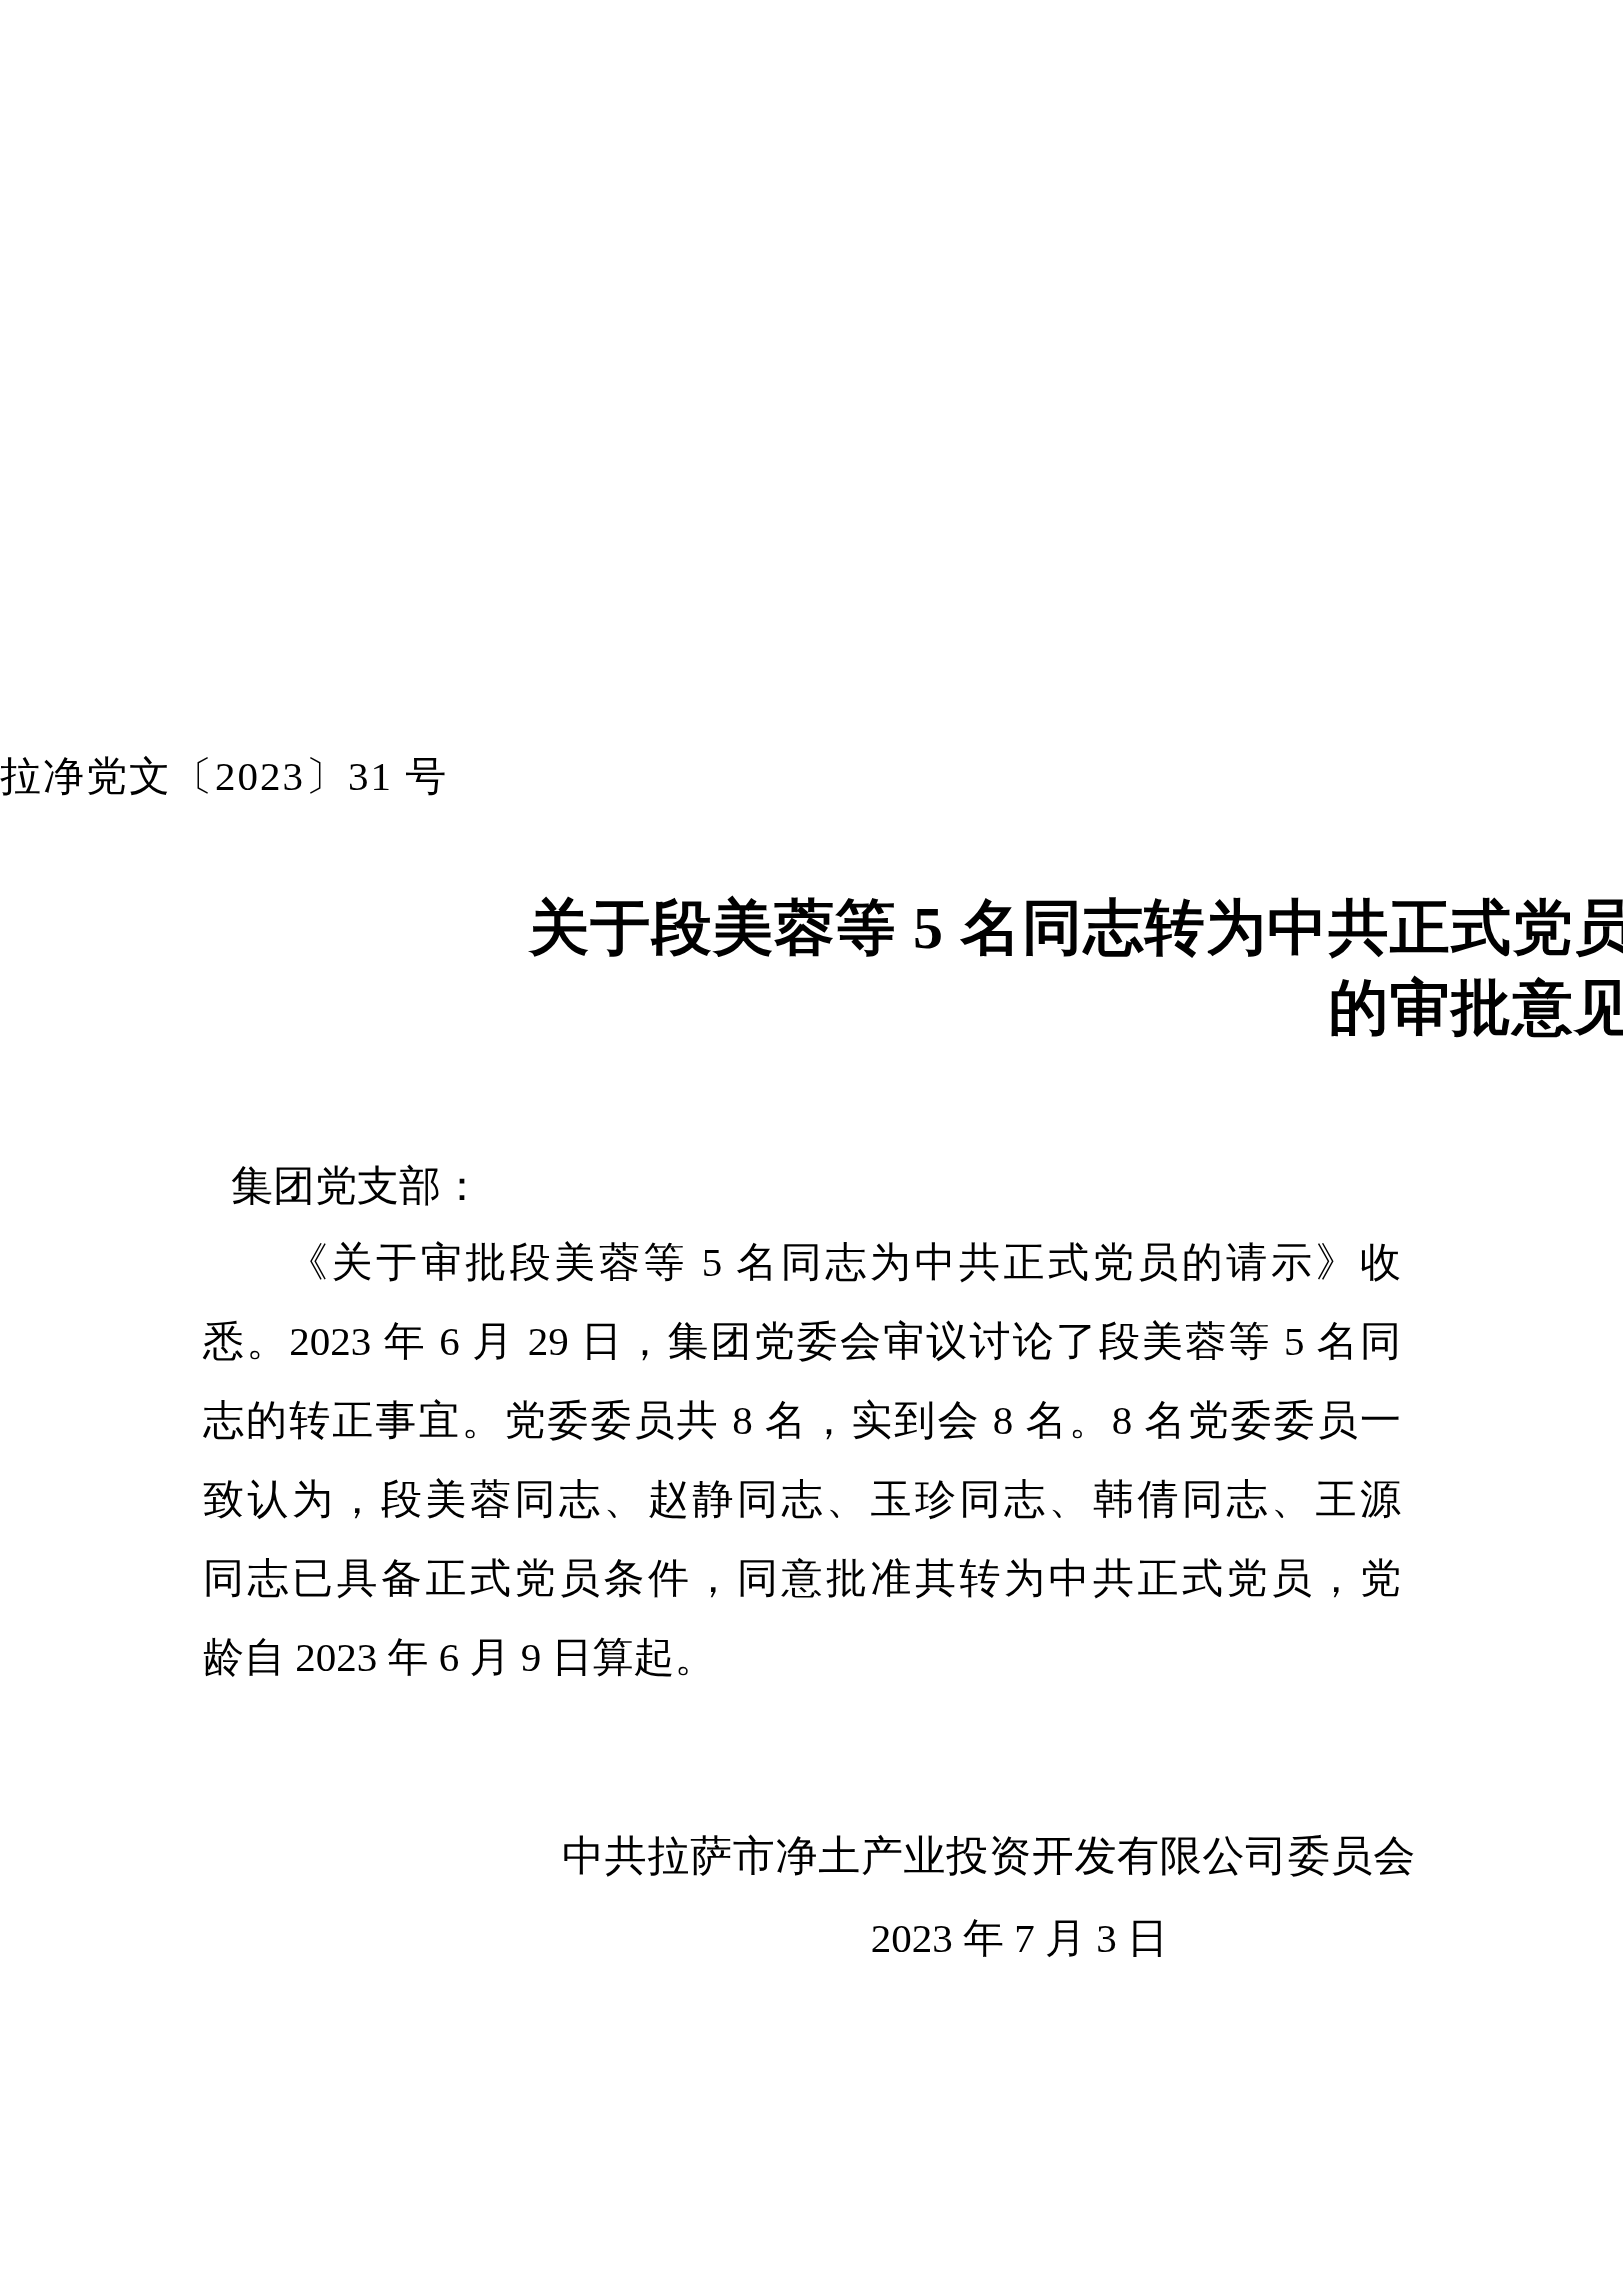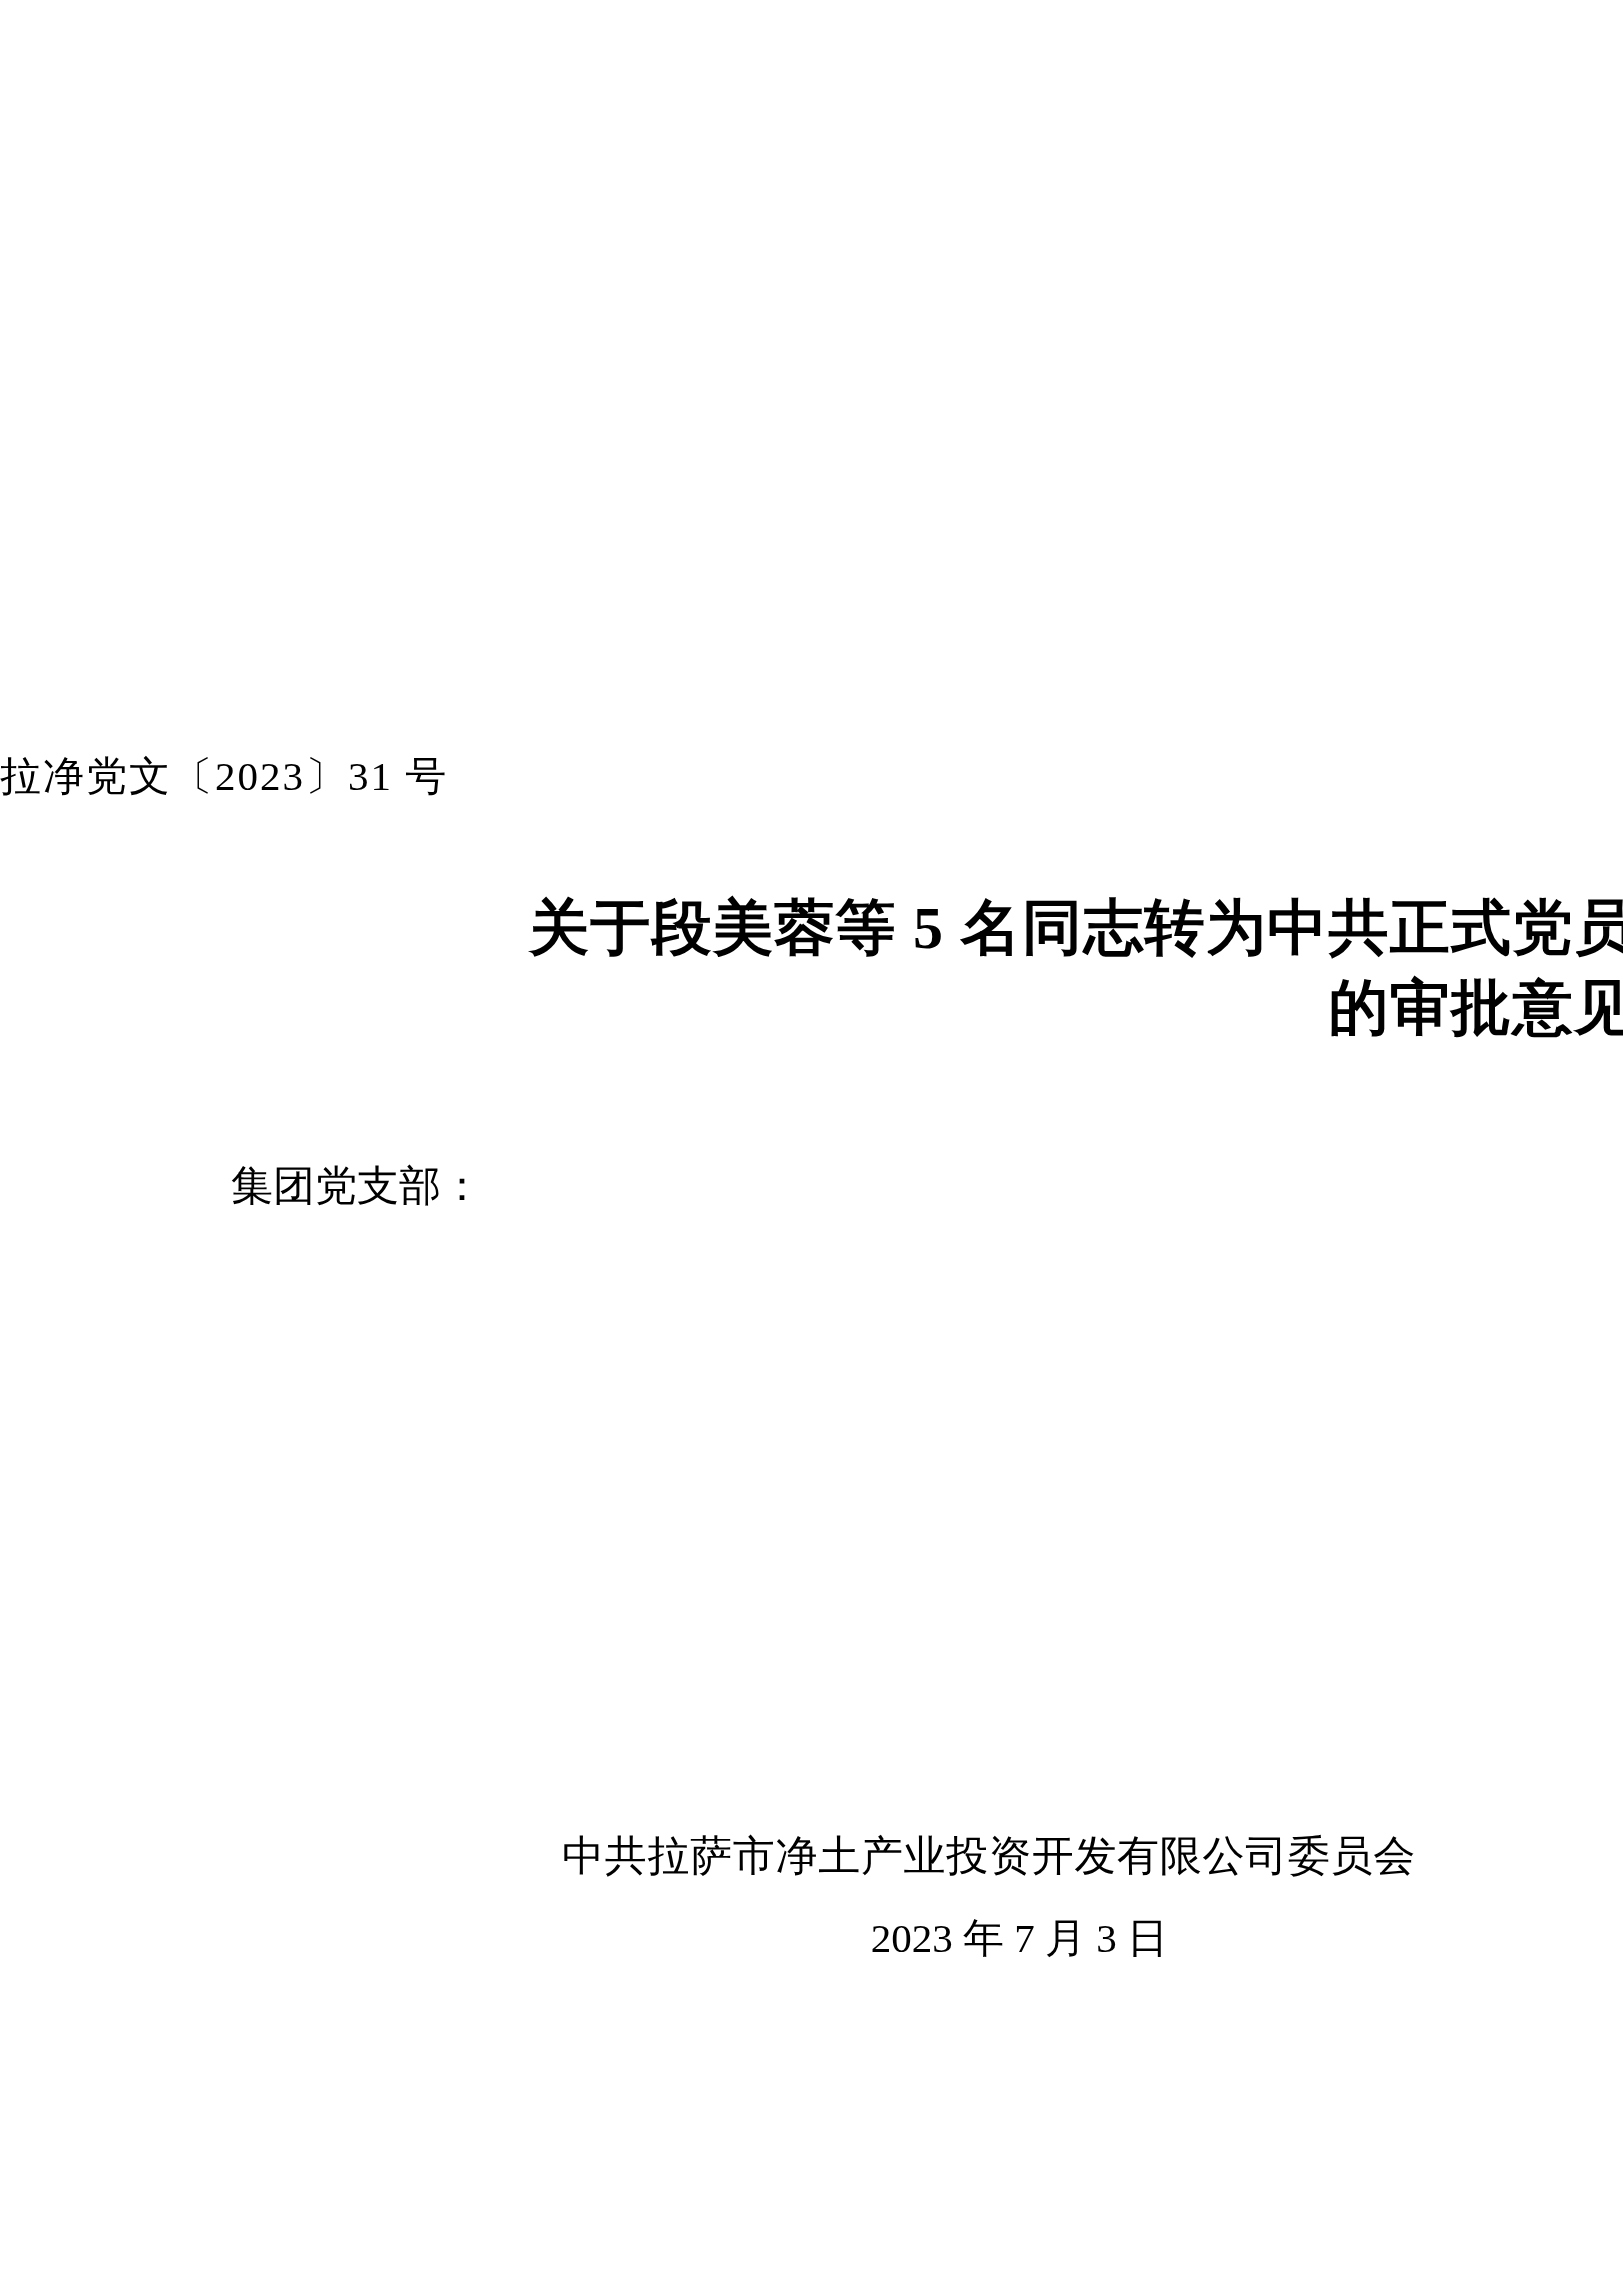--- a/index.html
+++ b/index.html
@@ -89,19 +89,27 @@
 
   <div class="doc-number">拉净党文〔2023〕31 号</div>
 
   <h1 class="title">
     <span class="title-line">关于段美蓉等 5 名同志转为中共正式党员</span>
     <span class="title-line">的审批意见</span>
   </h1>
 
   <div class="salutation">集团党支部：</div>
 
+  <div class="body-paragraph">
+    <div class="body-line first">《关于审批段美蓉等 5 名同志为中共正式党员的请示》收</div>
+    <div class="body-line">悉。2023 年 6 月 29 日，集团党委会审议讨论了段美蓉等 5 名同</div>
+    <div class="body-line">志的转正事宜。党委委员共 8 名，实到会 8 名。8 名党委委员一</div>
+    <div class="body-line">致认为，段美蓉同志、赵静同志、玉珍同志、韩倩同志、王源</div>
+    <div class="body-line">同志已具备正式党员条件，同意批准其转为中共正式党员，党</div>
+    <div class="body-line last">龄自 2023 年 6 月 9 日算起。</div>
+  </div>
 
   <div class="signature">中共拉萨市净土产业投资开发有限公司委员会</div>
 
   <div class="sign-date">2023 年 7 月 3 日</div>
 
 </div>
 
 
 </body></html>

